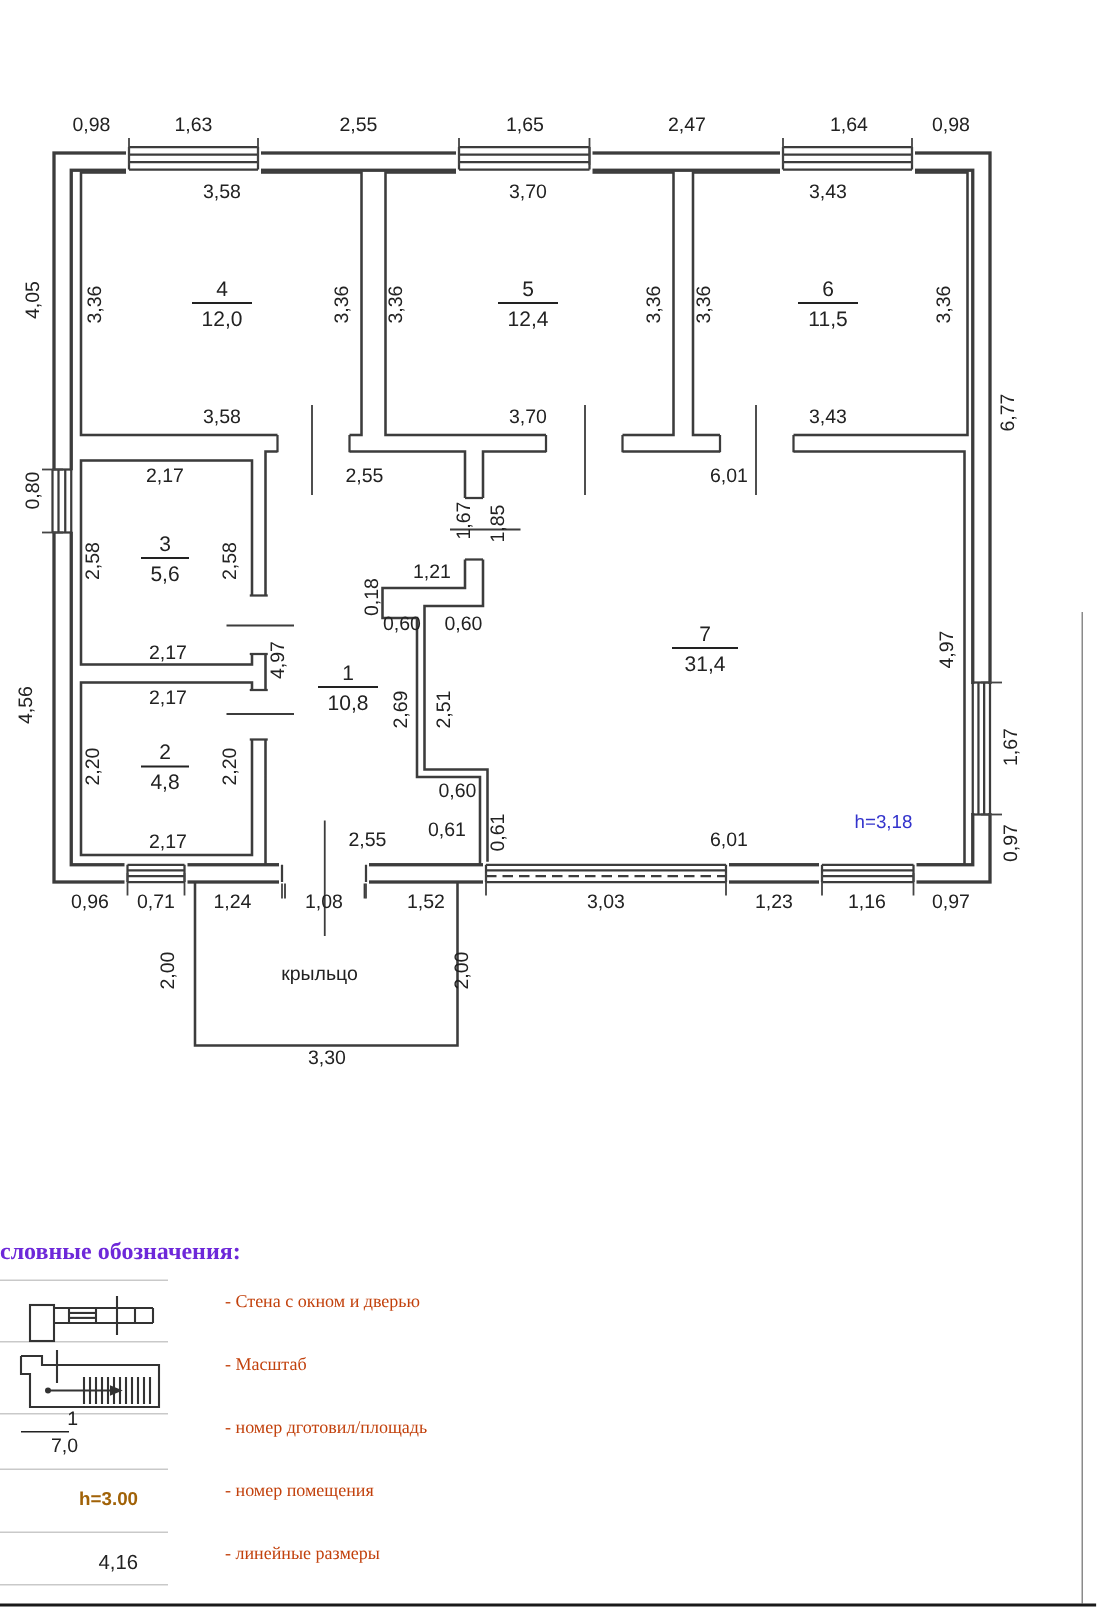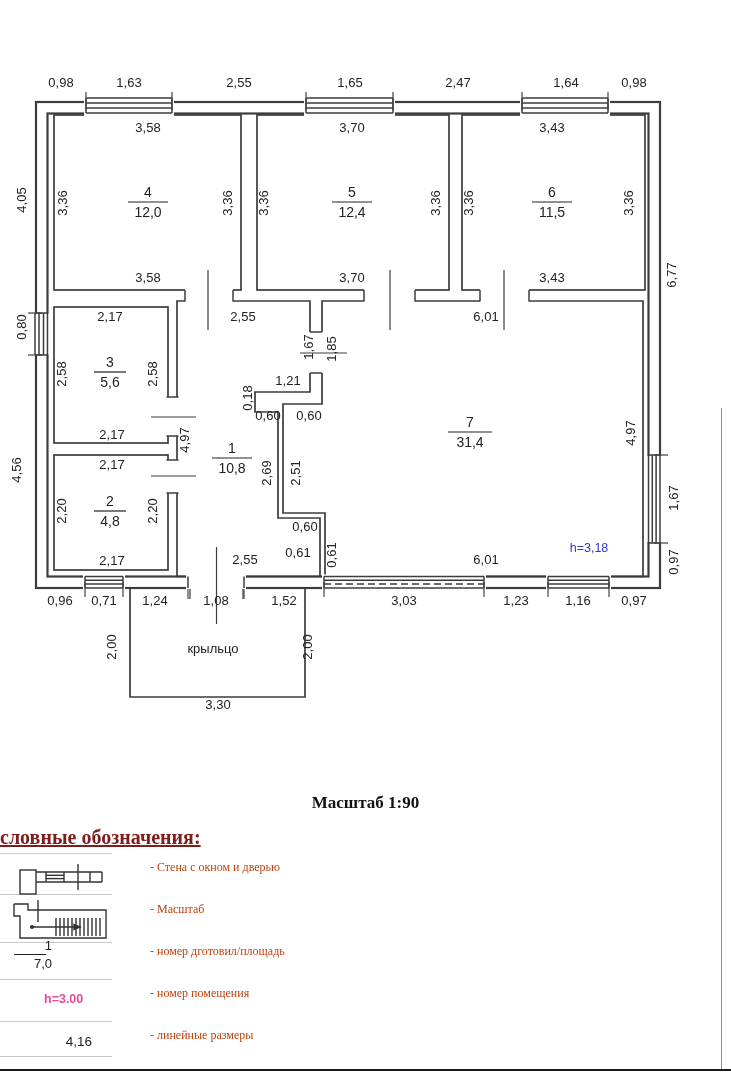--- a/index.html
+++ b/index.html
@@ -7,30 +7,30 @@
         font-family:"Liberation Sans",sans-serif;margin-top:40px;}
   svg text{font-family:"Liberation Sans",sans-serif;fill:#222;}
   text.dim{font-size:13px;}
   text.roomnum{font-size:14px;}
   text.roomarea{font-size:14px;}
   text.blue{fill:#3333cc;font-size:12.5px;}
   text.porch{font-size:13px;}
   .scale-title{position:absolute;top:753px;left:0;width:731px;text-align:center;
       font-family:"Liberation Serif",serif;font-weight:bold;font-size:17px;color:#111;}
   .legend-heading{position:absolute;top:786px;left:0;
-      font-family:"Liberation Serif",serif;font-weight:bold;font-size:20px;color:#7f1d1d;white-space:nowrap;text-decoration:underline;}
+      font-family:"Liberation Serif",serif;font-weight:bold;font-size:16px;color:#6d28d9;white-space:nowrap;}
   .legend-label{position:absolute;left:150px;font-family:"Liberation Serif",serif;
       font-size:12px;color:#c2410c;white-space:nowrap;}
   .legend-divider{position:absolute;left:0;width:112px;height:1px;background:#c9c9c9;}
   .legend-icon{position:absolute;}
   .legend-fraction{position:absolute;left:8px;top:898px;width:44px;text-align:right;
       font-size:13px;color:#222;}
   .legend-fraction .frac-line{width:32px;height:0;border-top:1.3px solid #222;margin:1px auto;}
-  .legend-height{position:absolute;left:44px;top:952px;width:64px;text-align:left;
-      color:#ec4899;font-weight:600;font-size:12.5px;}
+  .legend-height{position:absolute;left:28px;top:952px;width:64px;text-align:right;
+      color:#a16207;font-weight:600;font-size:12.5px;}
   .legend-linear{position:absolute;left:28px;top:994px;width:64px;text-align:right;
       font-size:13.5px;color:#222;}
   .footer-rule{position:absolute;top:1029px;left:0;width:731px;height:2px;background:#1a1a1a;}
   .footer-left{position:absolute;top:1046px;left:-5px;font-family:"Liberation Serif",serif;
       font-size:17px;color:#111;white-space:nowrap;}
   .footer-right{position:absolute;top:1046px;right:14px;font-family:"Liberation Serif",serif;
       font-size:14px;color:#111;white-space:nowrap;}
   .right-border{position:absolute;left:721px;top:368px;width:1px;height:661px;background:#8a8a8a;}
   .bottom-bar{position:absolute;top:1076px;left:0;width:731px;height:4px;background:#000;}
 </style>
@@ -292,21 +292,20 @@
         <text x="110" y="486" text-anchor="middle" class="roomarea">4,8</text>
         <text x="232" y="413" text-anchor="middle" class="roomnum">1</text>
         <line x1="212" x2="252" y1="418" y2="418" stroke="#222" stroke-width="1.2"></line>
         <text x="232" y="433" text-anchor="middle" class="roomarea">10,8</text>
         <text x="470" y="387" text-anchor="middle" class="roomnum">7</text>
         <line x1="448" x2="492" y1="392" y2="392" stroke="#222" stroke-width="1.2"></line>
         <text x="470" y="407" text-anchor="middle" class="roomarea">31,4</text>
       </g>
   </svg>
 
-  <div class="scale-title">Масштаб 1:90</div>
 
   
   <div>
     <div class="legend-heading">словные обозначения:</div>
 
     <div class="legend-divider" style="top:813px"></div>
     <div class="legend-divider" style="top:854px"></div>
     <div class="legend-divider" style="top:902px"></div>
     <div class="legend-divider" style="top:939px"></div>
     <div class="legend-divider" style="top:981px"></div>

